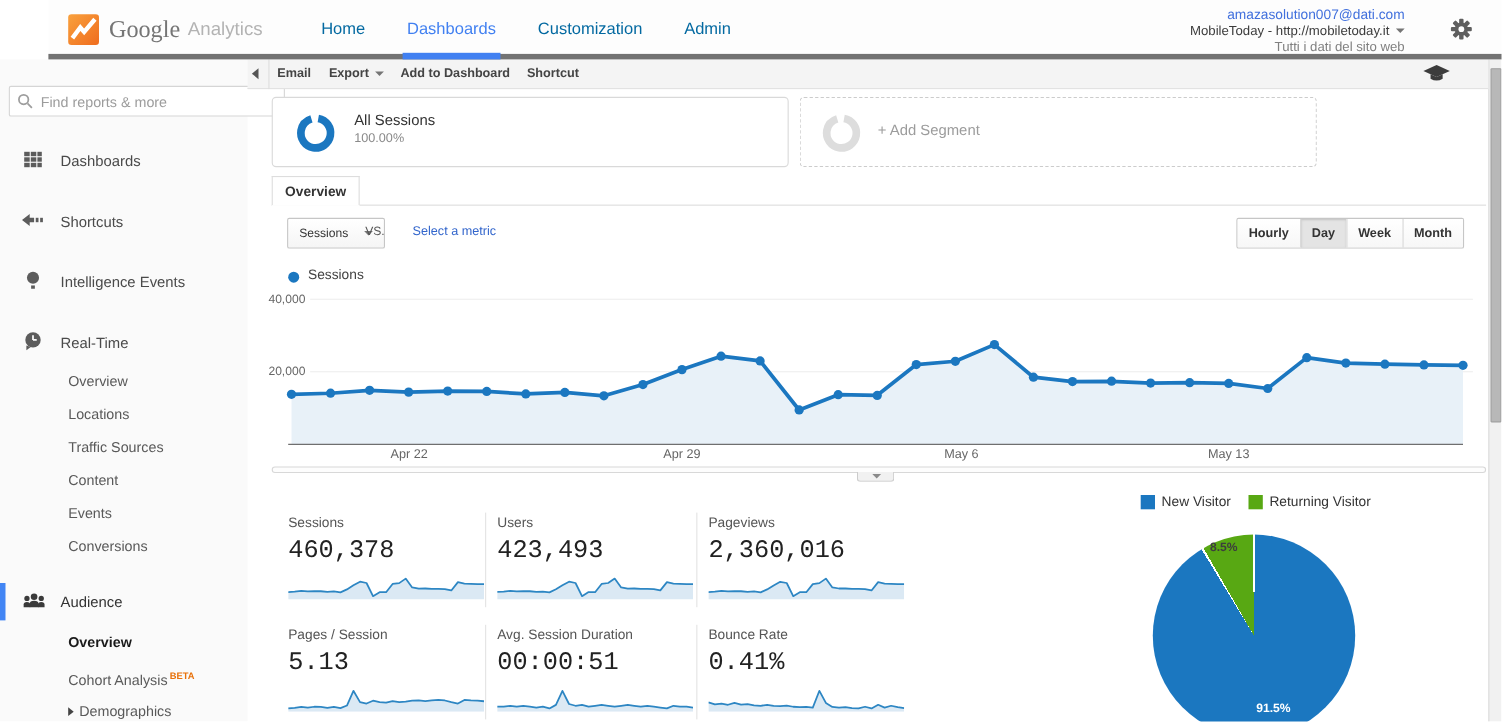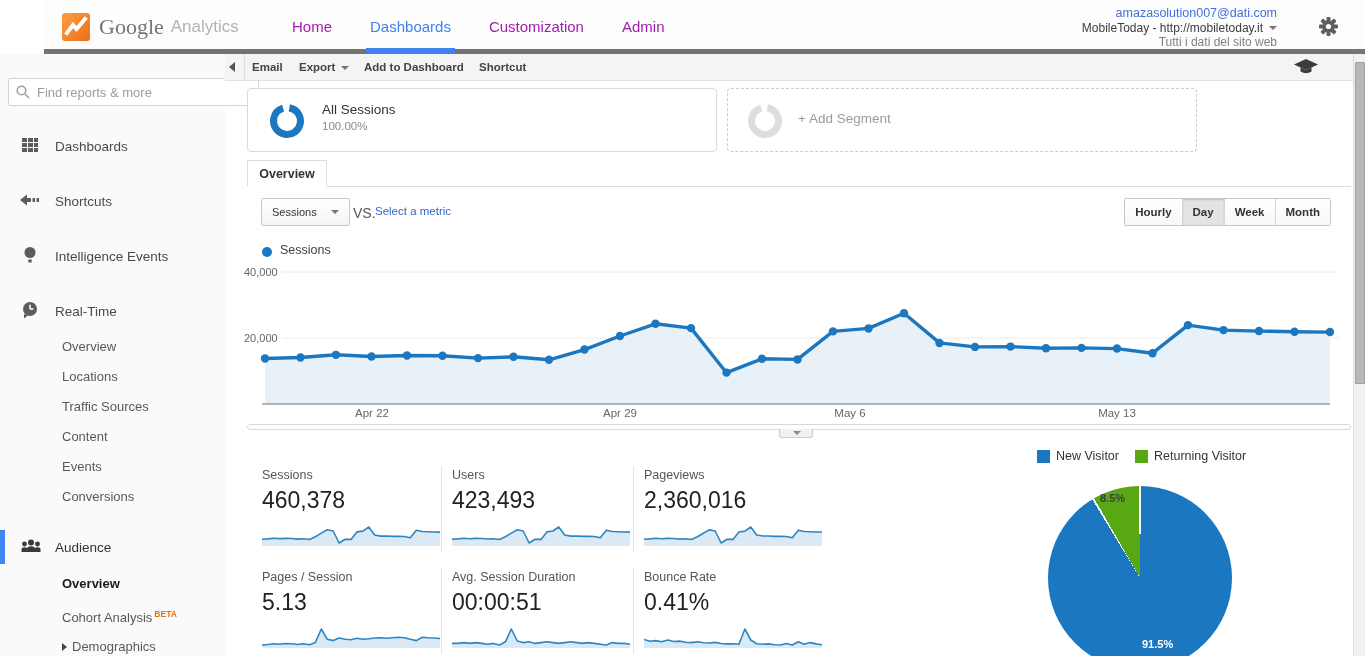--- a/index.html
+++ b/index.html
@@ -7,21 +7,21 @@
     font-family:"Liberation Sans", sans-serif; position:relative; }
   .abs { position:absolute; }
 
   
   .header { position:absolute; left:0; top:0; width:1365px; height:54px; background:#fdfdfd; border-bottom:5px solid #737373; z-index:5;margin-left:44px; }
   .logo { position:absolute; left:18px; top:12px; height:30px; display:flex; align-items:center; cursor:pointer; }
   .logo-ico { width:28px; height:28px; border-radius:3px; background:linear-gradient(135deg,#f9a13d,#ef6c1e); }
   .logo-google { font-family:"Liberation Serif", serif; font-size:22px; color:#757575; margin-left:9px; }
   .logo-analytics { font-size:17px; color:#b3b3b3; margin-left:7px; }
   .top-nav { position:absolute; left:246px; top:0; height:54px; display:flex; gap:34px; align-items:center; }
-  .nav-item { font-size:15px; color:#a21caf; cursor:pointer; position:relative; height:54px; line-height:54px; padding:0 2px; }
+  .nav-item { font-size:15px; color:#0369a1; cursor:pointer; position:relative; height:54px; line-height:54px; padding:0 2px; }
   .nav-item.active { color:#4180f1; }
   .nav-item.active::after { content:""; position:absolute; left:-2px; right:-2px; bottom:0; height:6px; background:#4180f1; }
   .account { position:absolute; right:132px; top:6px; text-align:right; line-height:14.5px; cursor:pointer; }
   .account-email { font-size:12.5px; color:#4170dd; }
   .account-property { font-size:12px; color:#3c3c3c;padding-left:17px; }
   .account-view { font-size:12px; color:#808080; }
   .caret { display:inline-block; width:0; height:0; border-left:4px solid transparent; border-right:4px solid transparent; border-top:4px solid #757575; margin-left:6px; vertical-align:middle; }
   .hdr-ico { position:absolute; top:16px; cursor:pointer; }
 
   
@@ -52,40 +52,40 @@
   .seg-title { position:absolute; left:74px; top:13px; font-size:13.5px; color:#333; }
   .seg-pct { position:absolute; left:74px; top:31px; font-size:11.5px; color:#8a8a8a; }
   .seg-add-lbl { position:absolute; left:70px; top:22px; font-size:13.5px; color:#9c9c9c; }
 
   
   .tab-line { position:absolute; left:247px; top:186px; width:1104px; border-top:1px solid #ddd; }
   .tab { position:absolute; left:247px; top:160px; width:80px; height:27px; background:#fff; border:1px solid #ddd; border-bottom:1px solid #fff; z-index:2; line-height:26px; text-align:center; font-size:12.5px; font-weight:bold; color:#333; cursor:pointer; }
 
   
   .metric-select { position:absolute; left:261px; top:198px; height:28px; padding:0 10px; background:linear-gradient(#fff,#f5f5f5); border:1px solid #c6c6c6; border-radius:2px; font-size:11px; color:#333; display:flex; align-items:center; gap:14px; cursor:pointer; }
-  .vs-lbl { position:absolute; left:353px; top:205px; font-size:14px; color:#555; text-transform:uppercase; }
+  .vs-lbl { position:absolute; left:332px; top:205px; font-size:11px; color:#555; text-transform:uppercase; }
   .select-metric { position:absolute; left:375px; top:205px; font-size:11.5px; color:#3366cc; cursor:pointer; }
   .gran-group { position:absolute; right:34px; top:198px; height:28px; display:flex; border:1px solid #c6c6c6; border-radius:2px; overflow:hidden; background:#fff; }
   .gran-btn { height:26px; line-height:26px; padding:0 10px; font-size:11.5px; font-weight:bold; color:#333; border-left:1px solid #d6d6d6; cursor:pointer; background:linear-gradient(#fff,#f7f7f7); }
   .gran-btn:first-child { border-left:none; }
   .gran-btn.active { background:#e4e4e4; box-shadow:inset 0 1px 2px rgba(0,0,0,0.15); }
 
   
   .chart-legend-dot { position:absolute; left:262px; top:247px; width:10px; height:10px; border-radius:50%; background:#1b77c0; }
   .chart-legend-lbl { position:absolute; left:280px; top:243px; font-size:12.5px; color:#424242; }
   .ytick { position:absolute; left:244px; font-size:11px; color:#666; background:#fff; padding-right:4px; z-index:2; }
   .xtick { position:absolute; top:407px; width:70px; text-align:center; font-size:11.5px; color:#666; }
   .annot-bar { position:absolute; left:247px; top:424px; width:1104px; height:6px; border:1px solid #d8d8d8; border-radius:3px; background:#fdfdfd; }
   .annot-tab { position:absolute; left:779px; top:429px; width:34px; height:9px; background:#f1f1f1; border:1px solid #ccc; border-top:none; border-radius:0 0 3px 3px; cursor:pointer; }
   .annot-tab::after { content:""; position:absolute; left:13px; top:2px; width:0; height:0; border-left:4px solid transparent; border-right:4px solid transparent; border-top:4px solid #8a8a8a; }
 
   
   .metric { position:absolute; width:180px; }
   .metric .mlabel { font-size:12.5px; color:#555; height:17px; }
-  .metric .mvalue { font-size:23px; color:#222; margin-top:2px; }
+  .metric .mvalue { font-size:23px; color:#222; margin-top:2px;font-family:Liberation Mono, monospace; }
   .metric svg { display:block; margin-top:4px; }
   .m1{left:262px;top:468px} .m2{left:452px;top:468px} .m3{left:644px;top:468px}
   .m4{left:262px;top:570px} .m5{left:452px;top:570px} .m6{left:644px;top:570px}
   .vdiv { position:absolute; width:1px; background:#e3e3e3; }
 
   
   .pie-legend { position:absolute; left:1037px; top:449px; display:flex; gap:16px; align-items:flex-end; }
   .pl-item { display:flex; align-items:center; gap:6px; font-size:12.5px; color:#333; }
   .pl-sq { width:13px; height:13px; }
   .pie { position:absolute; left:1048px; top:486px; width:184px; height:184px; border-radius:50%; cursor:pointer; }
@@ -304,21 +304,21 @@
     <circle cx="907.5" cy="89.18" r="4.2" fill="#1b77c0"></circle>
     <circle cx="943" cy="61.129999999999995" r="4.2" fill="#1b77c0"></circle>
     <circle cx="978.5" cy="66.08" r="4.2" fill="#1b77c0"></circle>
     <circle cx="1014" cy="67.07000000000001" r="4.2" fill="#1b77c0"></circle>
     <circle cx="1049.5" cy="67.73" r="4.2" fill="#1b77c0"></circle>
     <circle cx="1085" cy="68.05999999999999" r="4.2" fill="#1b77c0"></circle>
   </svg>
 
 <span class="xtick" style="left:337px">Apr 22</span>
 <span class="xtick" style="left:585px">Apr 29</span>
-<span class="xtick" style="left:815px">May 6</span>
+<span class="xtick" style="left:839px">May 6</span>
 <span class="xtick" style="left:1082px">May 13</span>
 
 <div class="annot-bar"></div>
 <div class="annot-tab"></div>
 
 <div class="metric m1">
   <div class="mlabel">Sessions</div>
   <div class="mvalue">460,378</div>
   <svg class="spark" width="178" height="28">
       <path d="M0,28 L0.0,21.2 L5.9,20.9 L11.9,20.2 L17.8,20.6 L23.7,20.4 L29.7,20.5 L35.6,21.1 L41.5,20.7 L47.5,21.5 L53.4,18.8 L59.3,15.1 L65.3,11.8 L71.2,13.0 L77.1,25.0 L83.1,21.3 L89.0,21.4 L94.9,13.9 L100.9,13.1 L106.8,9.0 L112.7,17.0 L118.7,18.1 L124.6,18.0 L130.5,18.4 L136.5,18.3 L142.4,18.5 L148.3,19.8 L154.3,12.2 L160.2,13.5 L166.1,13.8 L172.1,14.0 L178.0,14.1 L178,28 Z" fill="#dbe9f4"></path>

